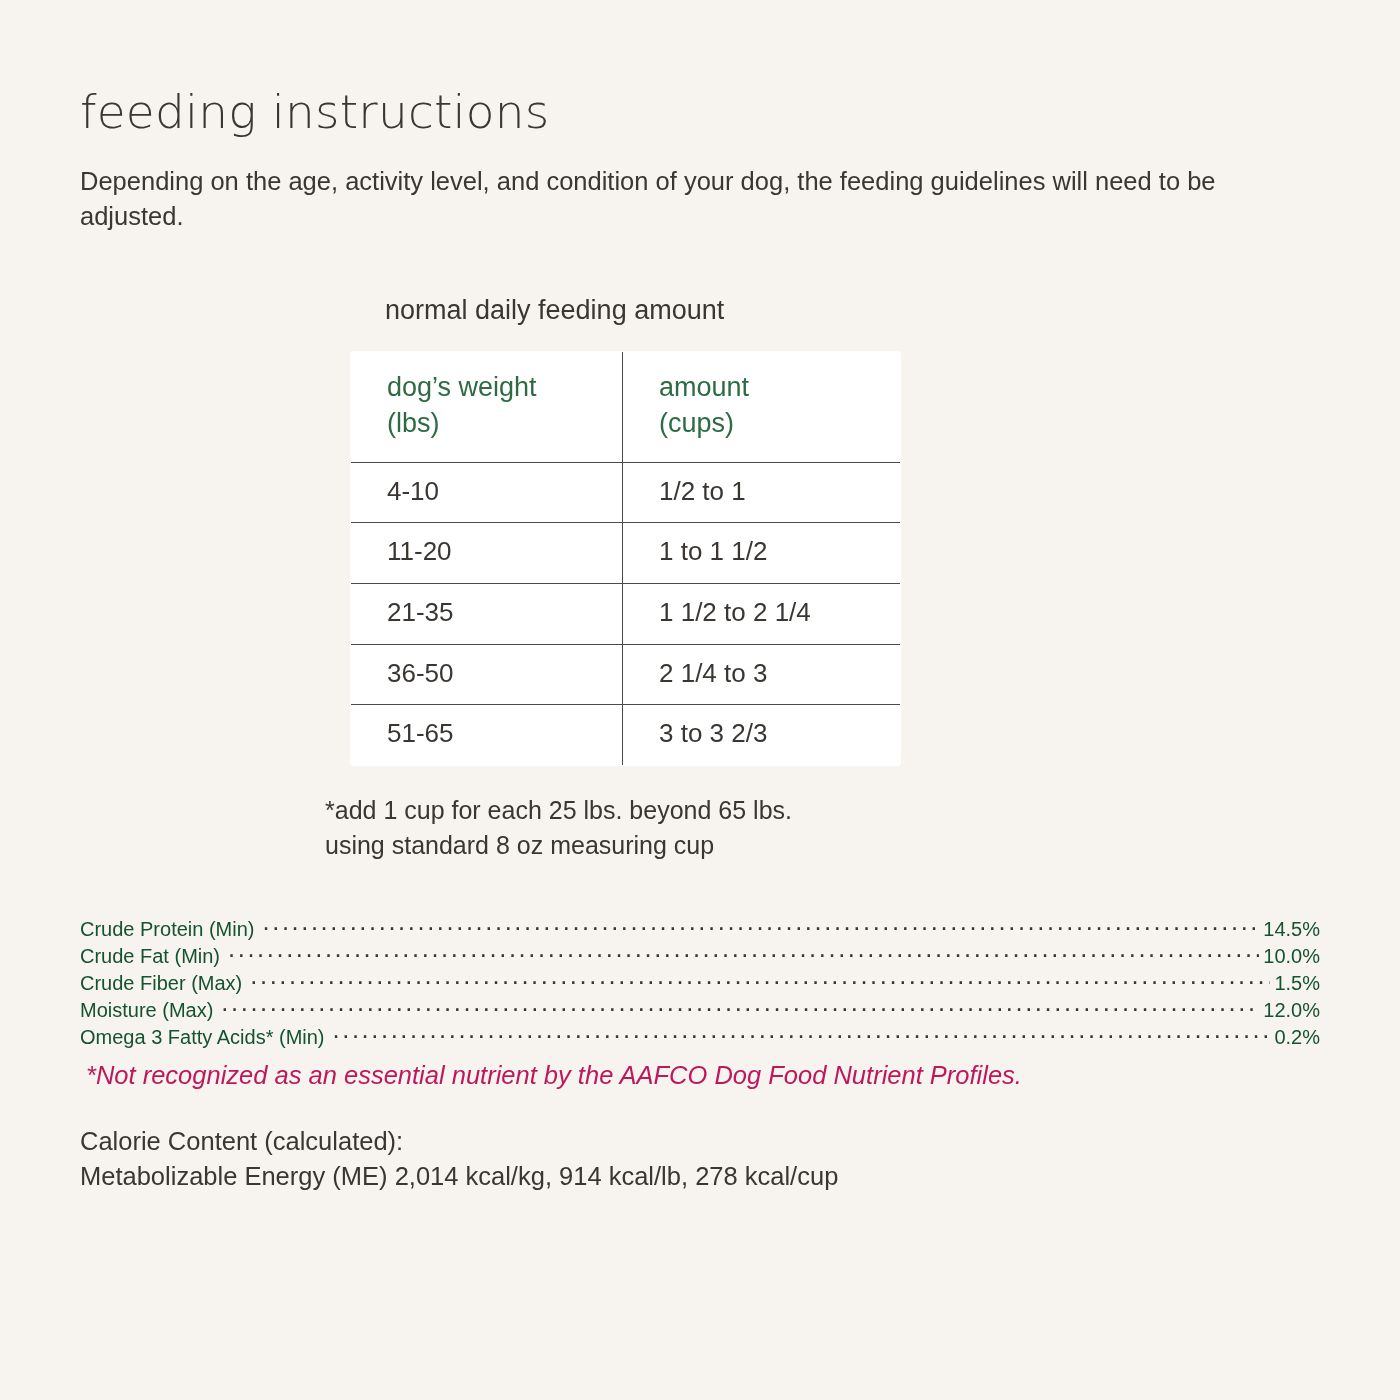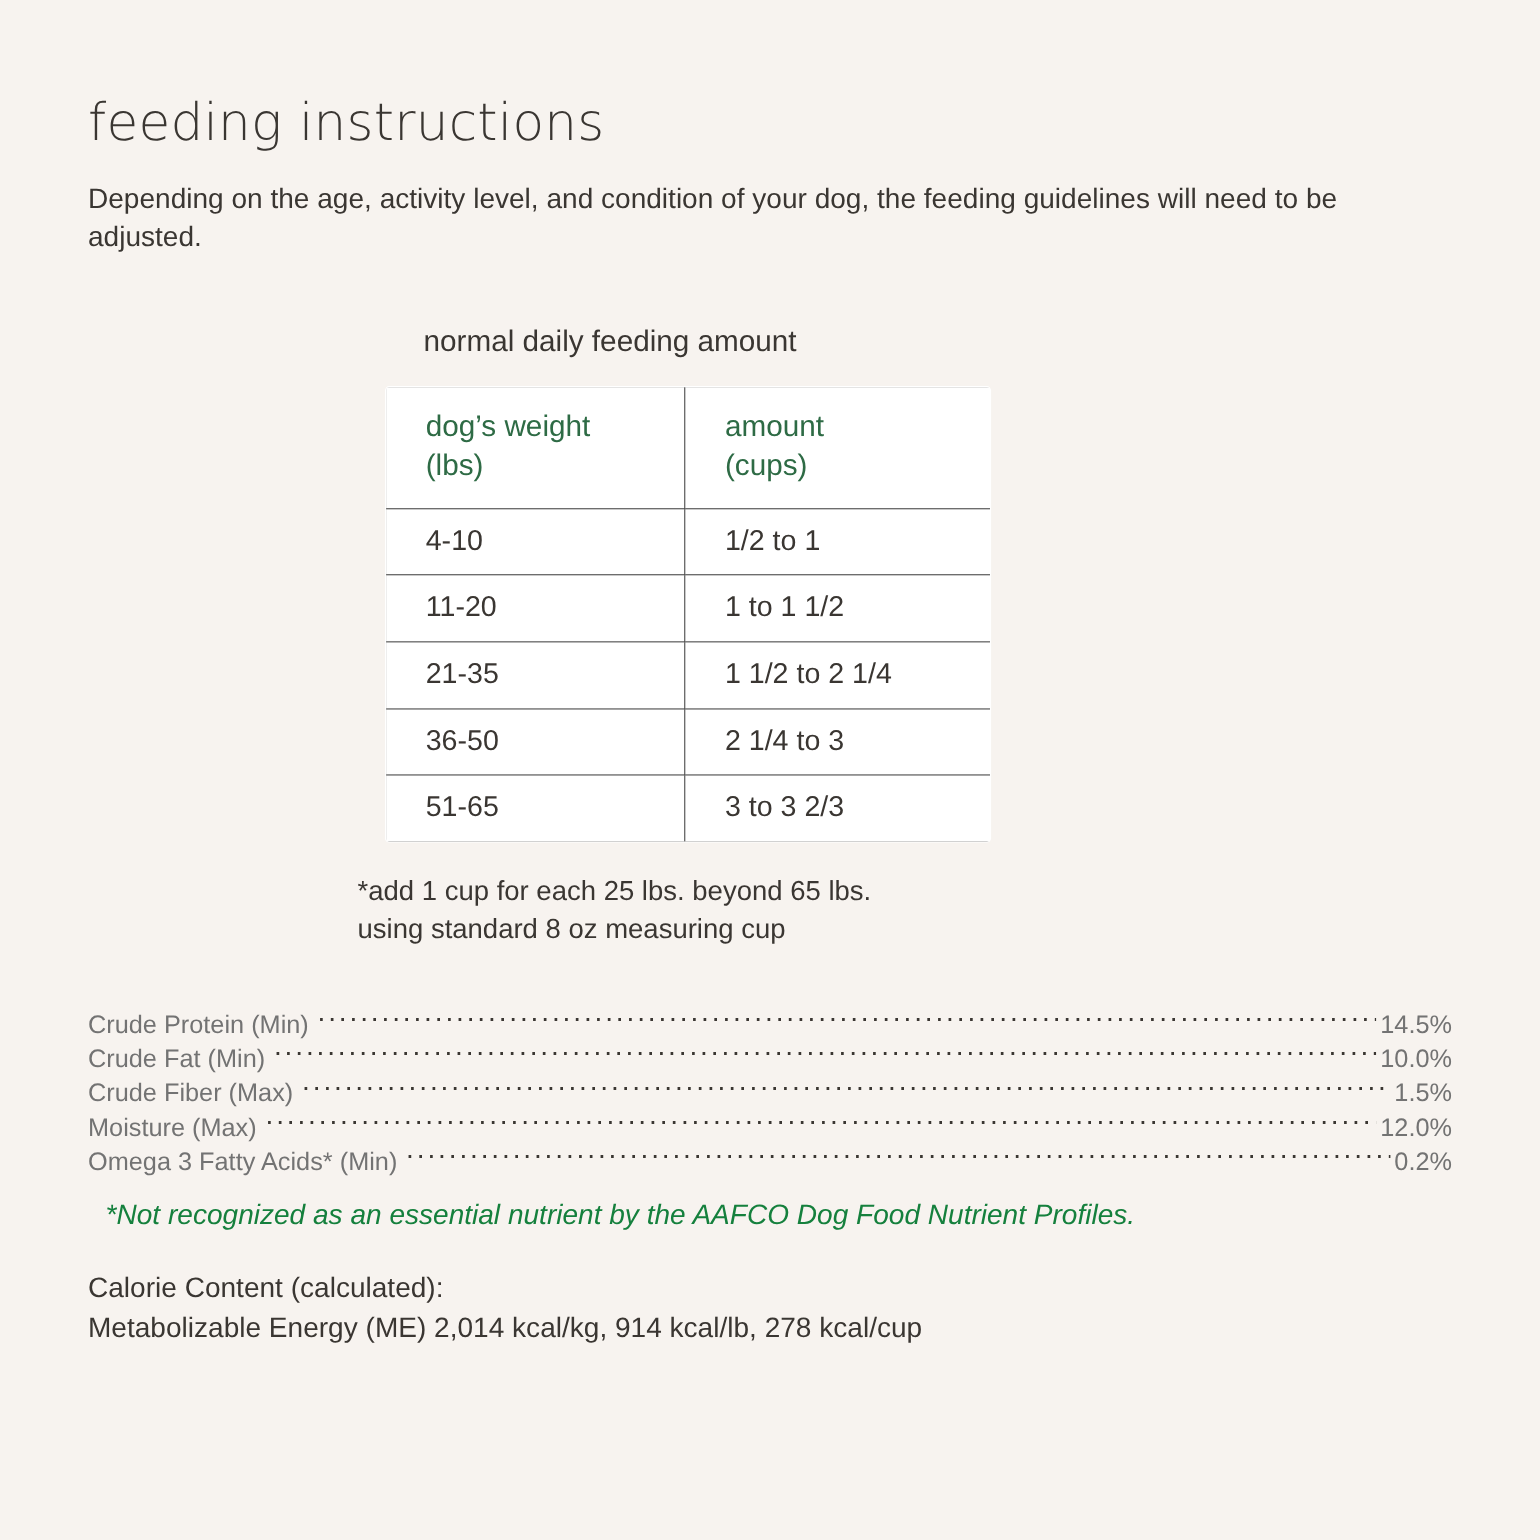--- a/index.html
+++ b/index.html
@@ -109,24 +109,24 @@
   .table-note div { white-space: nowrap; }
 
   
   .ga-list {
     margin: 24px 0 0 0;
     padding: 0;
     list-style: none;
   }
   .ga-row {
     display: flex;
-    align-items: flex-start;
-    font-size: 23px;
+    align-items: center;
+    font-size: 20px;
     line-height: 1.355;
-    color: #737373;
+    color: #14532d;
     white-space: nowrap;
   }
   .ga-label { flex: 0 0 auto; }
   .ga-dots {
     flex: 1 1 auto;
     margin: 0 4px 0 8px;
     overflow: hidden;
     position: relative;
     height: 1em;
   }
@@ -139,22 +139,22 @@
     color: #3a3632;
     font-size: 25.5px;
     white-space: nowrap;
   }
   .ga-value { flex: 0 0 auto; text-align: right; }
 
   .ga-footnote {
     font-style: italic;
     font-size: 25.5px;
     line-height: 1.355;
-    color: #15803d;
-    margin: 16px;
+    color: #be185d;
+    margin: 6px;
   }
 
   .calorie-block { margin-top: 32px; }
   .calorie-line {
     font-size: 25.5px;
     line-height: 1.38;
     color: #3a3632;
     margin: 0;
   }
 </style>

